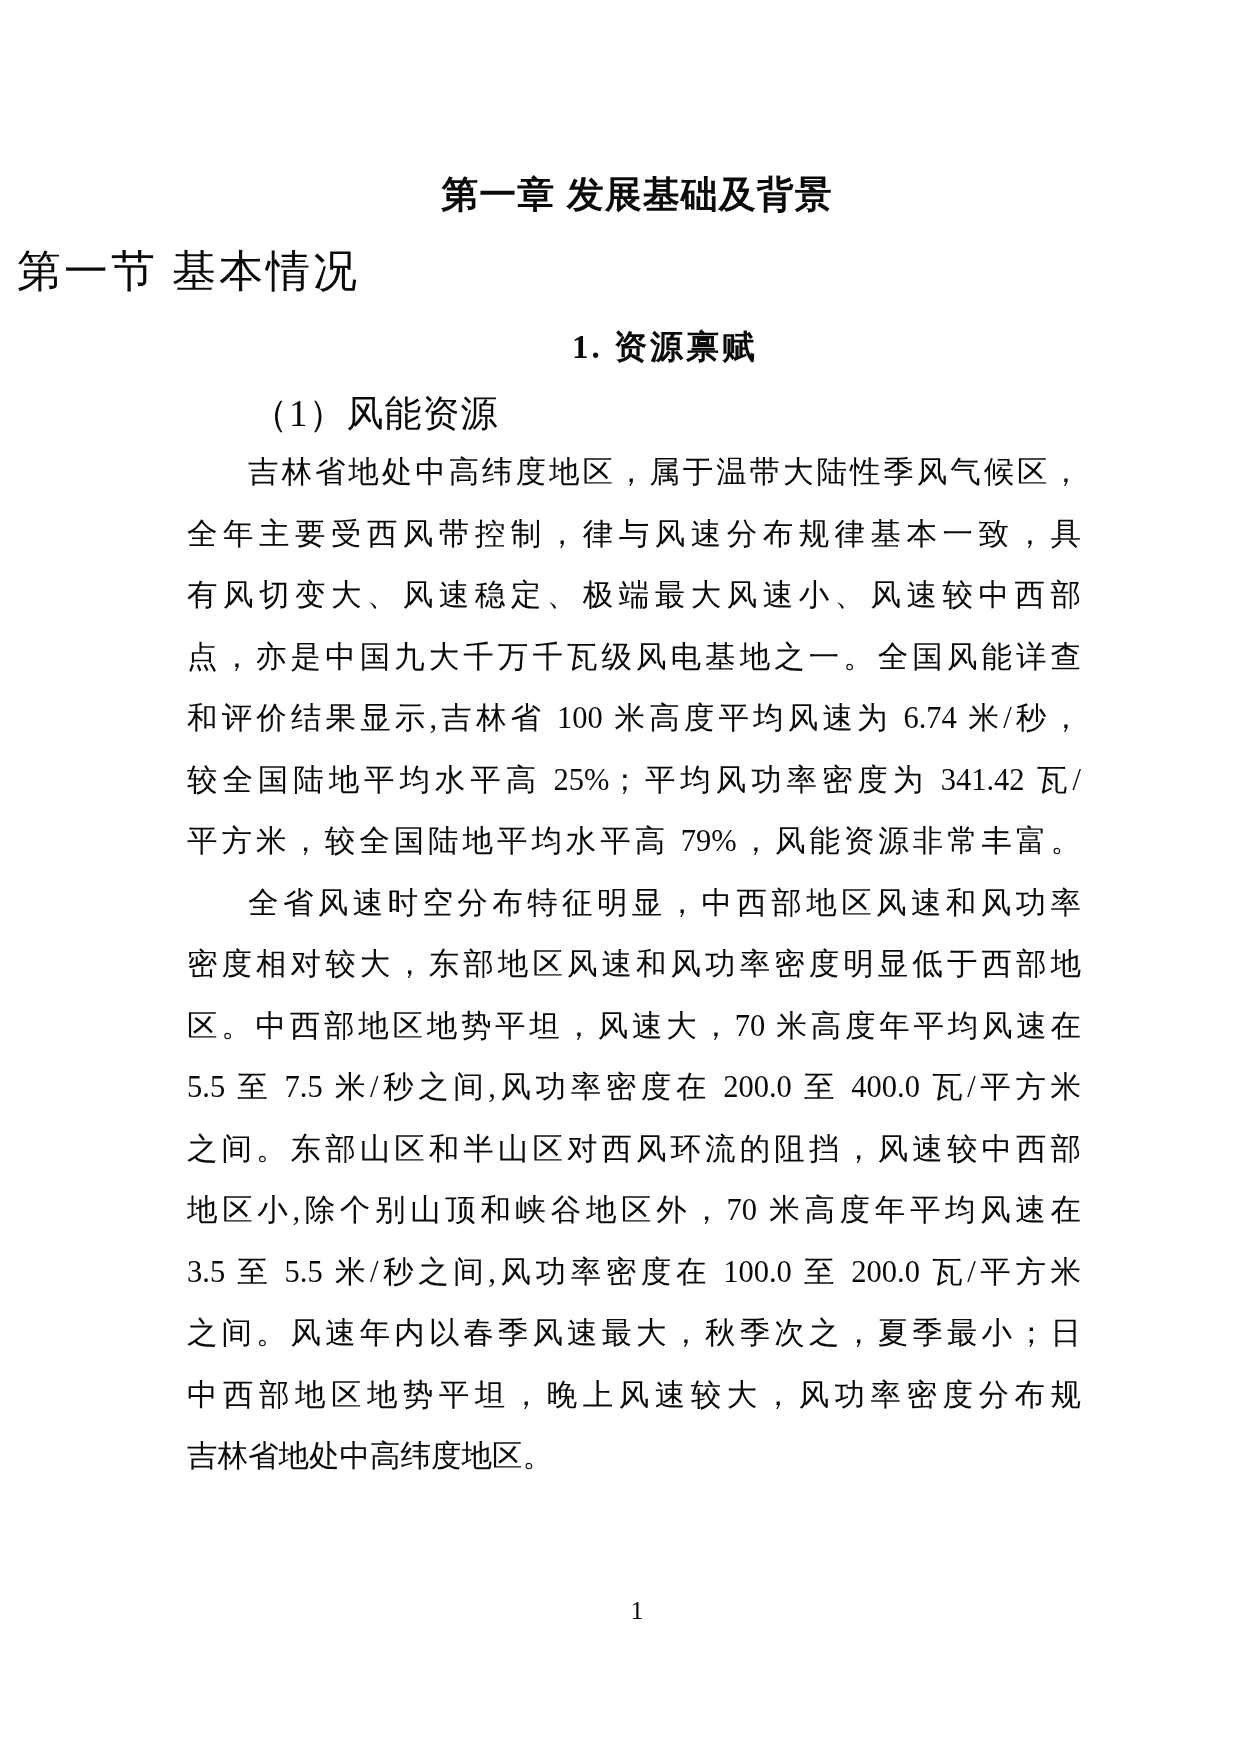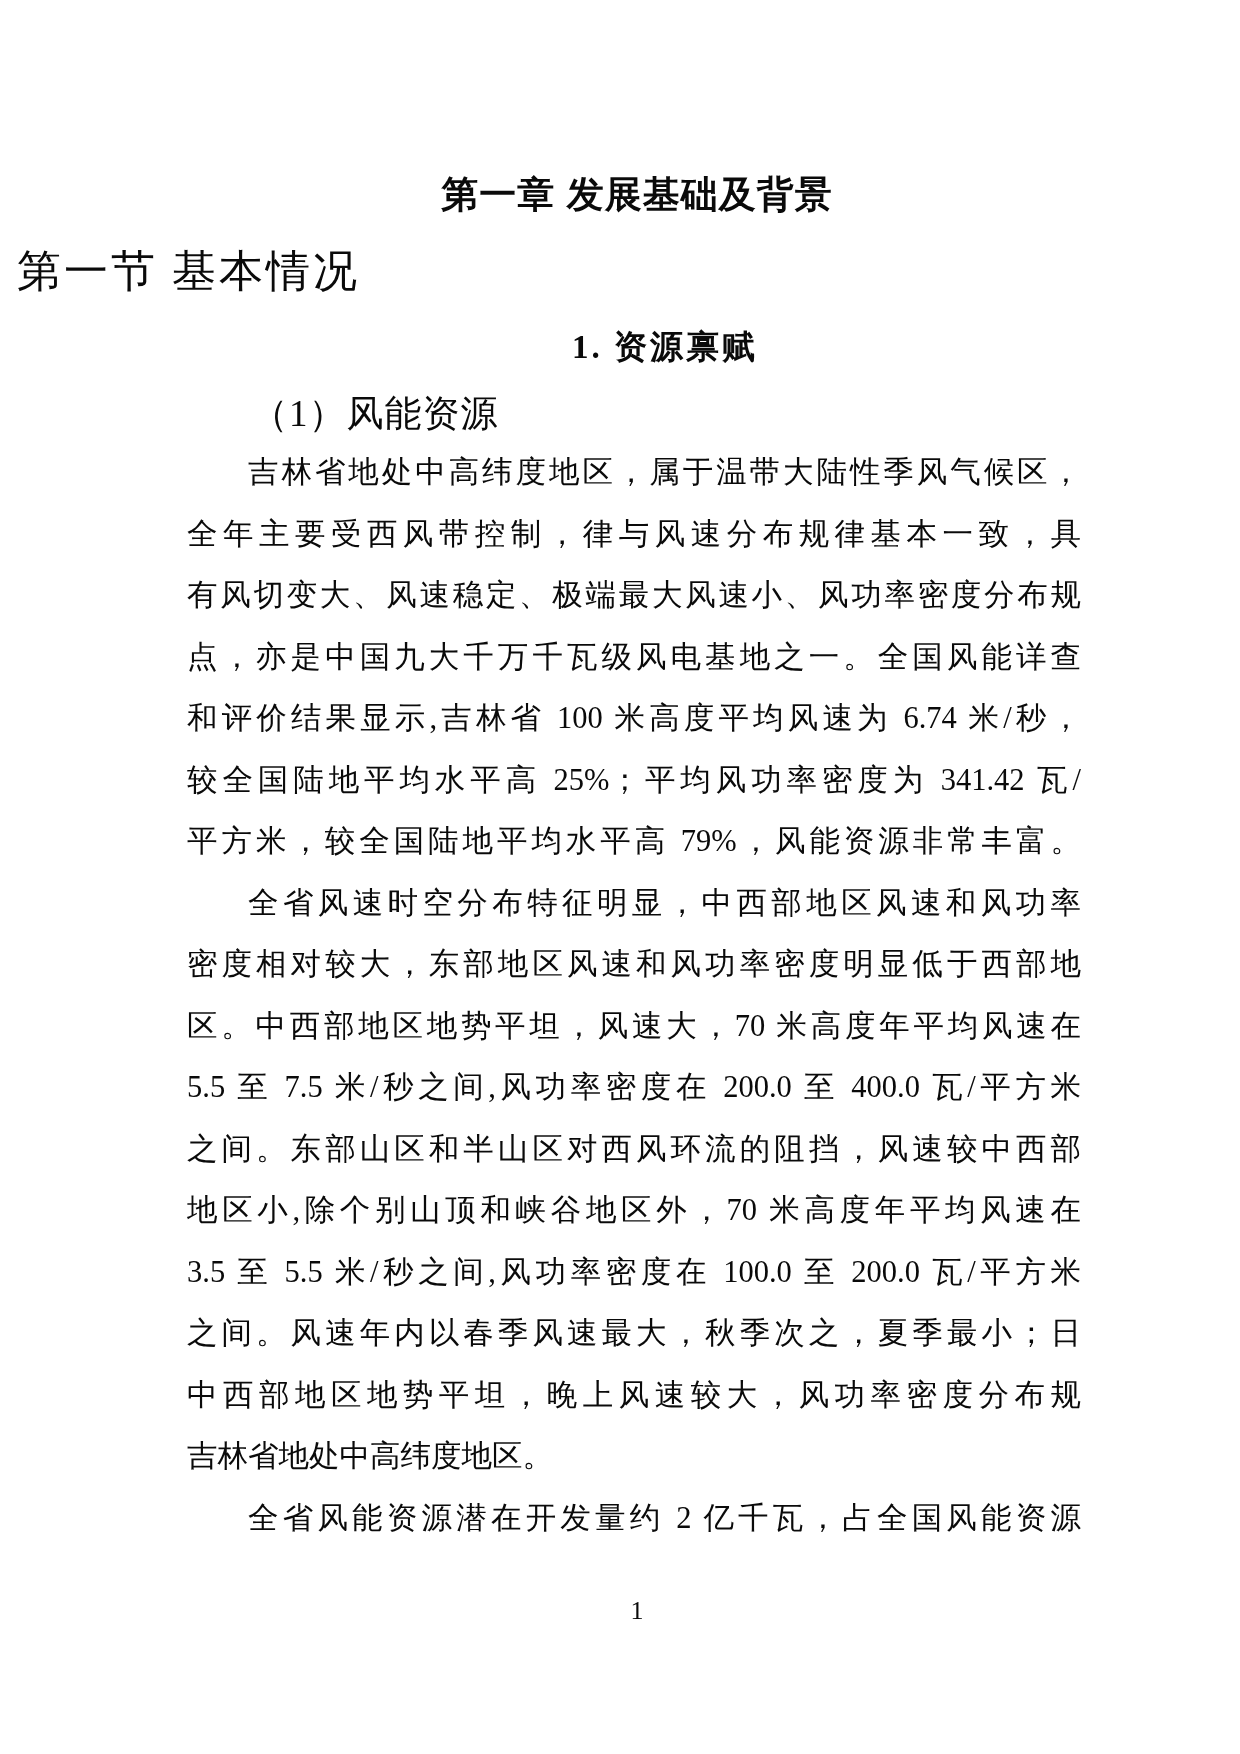--- a/index.html
+++ b/index.html
@@ -78,41 +78,38 @@
 
   <div class="doc-h3">1. 资源禀赋</div>
 
   <div class="doc-h4">（1）风能资源</div>
 
   <div class="doc-body">
 
     <div class="para">
       <div class="line jl fi">吉林省地处中高纬度地区，属于温带大陆性季风气候区，</div>
       <div class="line jl">全年主要受西风带控制，律与风速分布规律基本一致，具</div>
-      <div class="line jl">有风切变大、风速稳定、极端最大风速小、风功率密度分布规</div>
+      <div class="line jl">有风切变大、风速稳定、极端最大风速小、风速较中西部</div>
       <div class="line jl">点，亦是中国九大千万千瓦级风电基地之一。全国风能详查</div>
       <div class="line jl">和评价结果显示,吉林省 100 米高度平均风速为 6.74 米/秒，</div>
       <div class="line jl">较全国陆地平均水平高 25%；平均风功率密度为 341.42 瓦/</div>
       <div class="line jl">平方米，较全国陆地平均水平高 79%，风能资源非常丰富。</div>
     </div>
 
     <div class="para">
       <div class="line jl fi">全省风速时空分布特征明显，中西部地区风速和风功率</div>
       <div class="line jl">密度相对较大，东部地区风速和风功率密度明显低于西部地</div>
       <div class="line jl">区。中西部地区地势平坦，风速大，70 米高度年平均风速在</div>
       <div class="line jl">5.5 至 7.5 米/秒之间,风功率密度在 200.0 至 400.0 瓦/平方米</div>
       <div class="line jl">之间。东部山区和半山区对西风环流的阻挡，风速较中西部</div>
       <div class="line jl">地区小,除个别山顶和峡谷地区外，70 米高度年平均风速在</div>
       <div class="line jl">3.5 至 5.5 米/秒之间,风功率密度在 100.0 至 200.0 瓦/平方米</div>
       <div class="line jl">之间。风速年内以春季风速最大，秋季次之，夏季最小；日</div>
       <div class="line jl">中西部地区地势平坦，晚上风速较大，风功率密度分布规</div>
       <div class="line ll">吉林省地处中高纬度地区。</div>
     </div>
 
-    <div class="para">
-      <div class="line jl fi">全省风能资源潜在开发量约 2 亿千瓦，占全国风能资源</div>
-    </div>
 
   </div>
 
   <div class="page-num">1</div>
 
 </div>
 
 </body></html>

